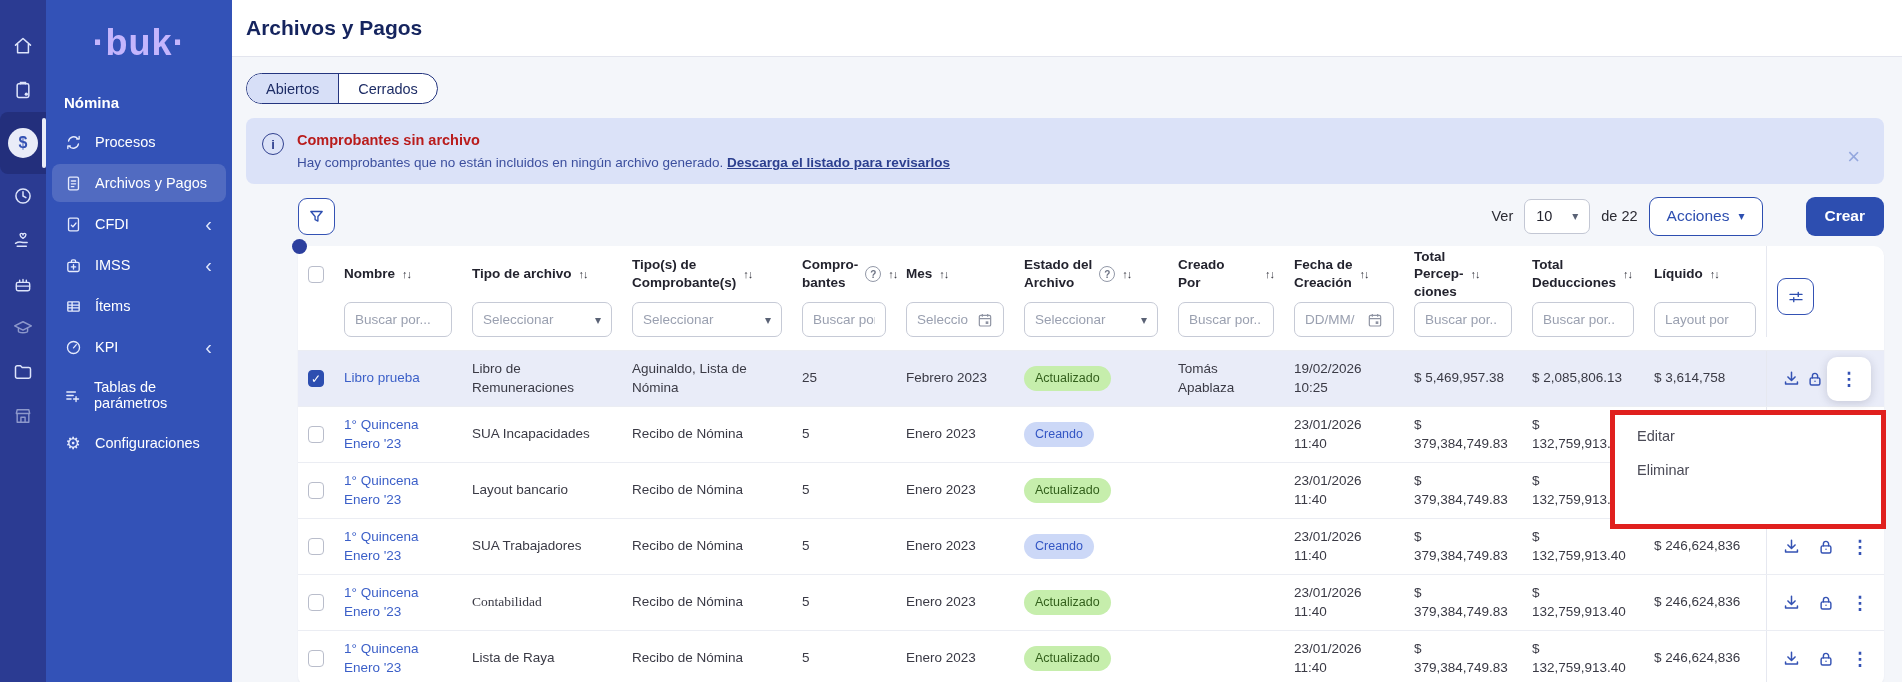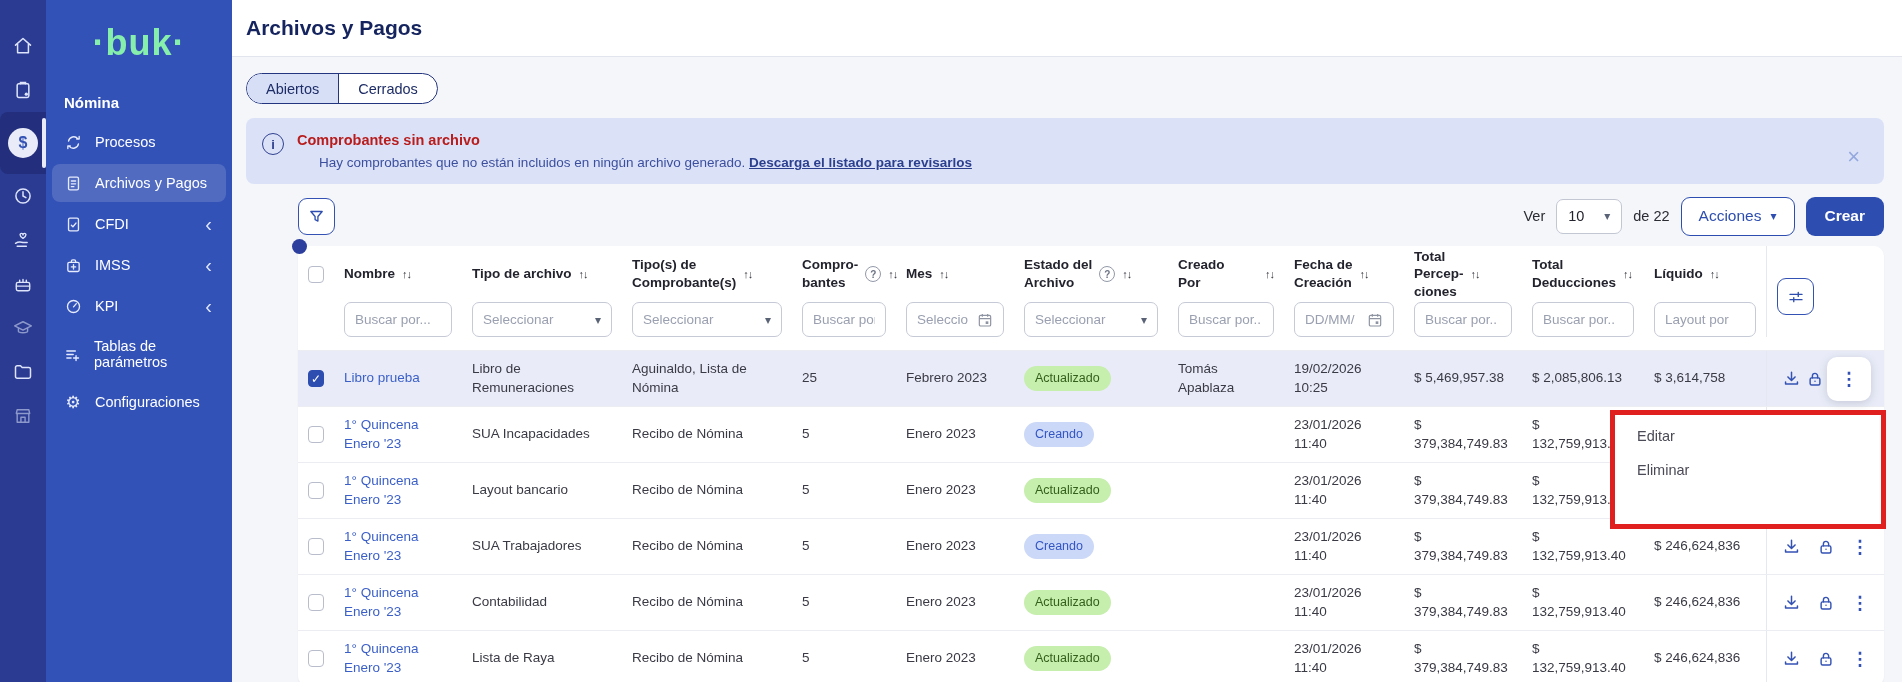--- a/index.html
+++ b/index.html
@@ -8,54 +8,54 @@
 
   
   .sidebar{position:fixed;left:0;top:0;bottom:0;width:232px;display:flex;z-index:5;}
   .rail{width:46px;background:#2b3b92;display:flex;flex-direction:column;align-items:center;padding-top:24px;}
   .ric{color:#dde4fb;height:44px;display:flex;align-items:center;justify-content:center;width:100%;}
   .ric.dim{opacity:.55;}
   .ric-active{background:#232f7c;width:100%;height:62px;display:flex;align-items:center;justify-content:center;position:relative;border-radius:8px 0 0 8px;}
   .ric-active::after{content:"";position:absolute;right:0;top:6px;bottom:6px;width:4px;background:#e9ecf8;border-radius:2px;}
   .dollar-circle{width:30px;height:30px;border-radius:50%;background:#e9ecf8;color:#3452b4;font-weight:700;font-size:16px;display:flex;align-items:center;justify-content:center;}
   .menu{flex:1;background:#3352b7;color:#fff;padding-top:16px;}
-  .logo{text-align:center;font-size:36px;font-weight:600;letter-spacing:1px;margin:6px 0 30px 0;color:#86efac;}
+  .logo{text-align:center;font-size:36px;font-weight:600;letter-spacing:1px;margin:6px 0 30px 0;color:#c4b5fd;}
   .section-title{padding-left:18px;font-weight:700;font-size:15px;margin-bottom:12px;}
   .mi{display:flex;align-items:center;gap:13px;padding:10px 10px 10px 12px;margin:3px 6px;border-radius:8px;font-size:14.5px;position:relative;cursor:pointer;}
   .mi.active{background:rgba(255,255,255,.15);}
   .mi .ic{width:18px;height:18px;display:flex;align-items:center;justify-content:center;color:#e6ebfd;}
   .mi .chev{position:absolute;right:14px;font-size:20px;line-height:1;color:#dfe6fb;}
 
   
   .main{margin-left:232px;}
   .topbar{height:57px;background:#fff;border-bottom:1px solid #e3e5ee;display:flex;align-items:center;padding-left:14px;}
   .page-title{font-size:21px;font-weight:700;color:#15245e;}
   .content{padding:16px 18px 0 14px;position:relative;}
 
   .tabs{display:inline-flex;border:1px solid #24357f;border-radius:17px;overflow:hidden;height:31px;background:#fff;}
   .tab{padding:0 19px;display:flex;align-items:center;font-size:14.5px;color:#1e2d66;cursor:pointer;}
   .tab.active{background:#d7dff7;}
   .tab + .tab{border-left:1px solid #24357f;}
 
   .banner{margin-top:14px;background:#dbe2f8;border-radius:8px;padding:14px 16px;display:flex;gap:13px;width:1638px;position:relative;}
   .info-ic{width:22px;height:22px;min-width:22px;border:1.5px solid #31418f;border-radius:50%;color:#31418f;display:flex;align-items:center;justify-content:center;font-size:13px;font-weight:700;margin-top:1px;}
   .banner-title{font-weight:700;font-size:14.5px;color:#b91c1c;margin-bottom:7px;}
-  .banner-text{font-size:13.5px;color:#3c4f9e;margin-left:22px;}
+  .banner-text{font-size:13.5px;color:#3c4f9e;}
   .banner-link{text-decoration:underline;font-weight:600;color:#2c3f8f;cursor:pointer;}
   .banner-close{position:absolute;right:24px;top:28px;color:#94a7de;font-size:22px;line-height:1;cursor:pointer;}
 
   .toolbar{margin-top:12px;display:flex;align-items:center;margin-left:52px;height:40px;}
   .filter-btn{width:37px;height:37px;border:1px solid #3452b4;border-radius:9px;background:#fff;display:flex;align-items:center;justify-content:center;cursor:pointer;}
   .toolbar-right{margin-left:auto;display:flex;align-items:center;gap:11px;}
   .t-label{font-size:14.5px;color:#2b2b33;}
   .pagesize{width:66px;height:35px;border:1px solid #c3c7d4;border-radius:7px;background:#fff;display:flex;align-items:center;justify-content:space-between;padding:0 11px;font-size:14.5px;color:#23232e;cursor:pointer;}
   .caret{color:#5a6275;font-size:12px;}
   .btn-actions{height:39px;border:1px solid #2d4eb0;color:#2d4eb0;background:#fff;border-radius:9px;padding:0 17px;font-size:15.5px;display:flex;align-items:center;gap:9px;cursor:pointer;}
   .btn-actions .caret{color:#2d4eb0;}
-  .btn-create{height:39px;background:#2d4eb0;color:#fff;border:none;border-radius:9px;padding:0 19px;font-size:15.5px;font-weight:600;display:flex;align-items:center;cursor:pointer;}
+  .btn-create{height:39px;background:#2d4eb0;color:#fff;border:none;border-radius:9px;padding:0 19px;font-size:15.5px;font-weight:600;display:flex;align-items:center;cursor:pointer;margin-left:32px;}
 
   
   .card{position:relative;margin-top:10px;margin-left:52px;width:1586px;background:#fff;border-radius:10px;box-shadow:0 1px 2px rgba(30,40,90,.05);}
   .corner-dot{position:absolute;left:-6px;top:-7px;width:15px;height:15px;border-radius:50%;background:#2c3f9e;z-index:3;}
   .thead,.frow,.trow{display:flex;align-items:center;}
   .thead{min-height:56px;}
   .frow{padding-bottom:13px;}
   .cell{padding:0 10px;flex:none;}
   .hc{font-size:13.5px;font-weight:700;color:#23232e;display:flex;align-items:center;gap:7px;white-space:pre-line;line-height:1.3;cursor:pointer;}
   .sort{font-size:11px;letter-spacing:-1px;color:#33333d;font-weight:400;}
@@ -175,20 +175,29 @@
           <svg width="17" height="17" viewBox="0 0 24 24" fill="none" stroke="currentColor" stroke-width="1.9" stroke-linecap="round">
             <rect x="4" y="7.5" width="16" height="13" rx="2"></rect>
             <path d="M9 7.5V6c0-1.1.9-2 2-2h2c1.1 0 2 .9 2 2v1.5M12 11v6M9 14h6"></path>
           </svg>
         </span>
       <span>IMSS</span>
       <span class="chev">‹</span>
     </div>
     <div class="mi">
       <span class="ic">
+          <svg width="17" height="17" viewBox="0 0 24 24" fill="none" stroke="currentColor" stroke-width="1.9">
+            <rect x="4" y="5.5" width="16" height="13" rx="1"></rect>
+            <path d="M4 10h16M4 14h16M10 5.5v13"></path>
+          </svg>
+        </span>
+      <span>Ítems</span>
+    </div>
+    <div class="mi">
+      <span class="ic">
           <svg width="17" height="17" viewBox="0 0 24 24" fill="none" stroke="currentColor" stroke-width="1.9" stroke-linecap="round">
             <circle cx="12" cy="12" r="8.5"></circle>
             <path d="M12 12.5 16 8"></path>
           </svg>
         </span>
       <span>KPI</span>
       <span class="chev">‹</span>
     </div>
     <div class="mi">
       <span class="ic">
@@ -509,21 +518,21 @@
                   <span class="kebab">⋮</span>
                 </button>
               </div>
             </div>
           </div>
           <div class="trow">
             <div class="cell c-select">
               <span class="cb"></span>
             </div>
             <div class="cell tcell" style="width: 128px;"><span class="link">1° Quincena Enero '23</span></div>
-            <div class="cell tcell" style="width: 160px;">Contabilidad</div>
+            <div class="cell tcell" style="width: 160px; font-family: Liberation Serif, serif;">Contabilidad</div>
             <div class="cell tcell" style="width: 170px;">Recibo de Nómina</div>
             <div class="cell tcell" style="width: 104px;">5</div>
             <div class="cell tcell" style="width: 118px;">Enero 2023</div>
             <div class="cell tcell" style="width: 154px;"><span class="badge success">Actualizado</span></div>
             <div class="cell tcell" style="width: 116px;"></div>
             <div class="cell tcell" style="width: 120px;">23/01/2026 11:40</div>
             <div class="cell tcell" style="width: 118px;">$ 379,384,749.83</div>
             <div class="cell tcell" style="width: 122px;">$ 132,759,913.40</div>
             <div class="cell tcell" style="width: 122px;">$ 246,624,836</div>
             <div class="cell c-actions">

